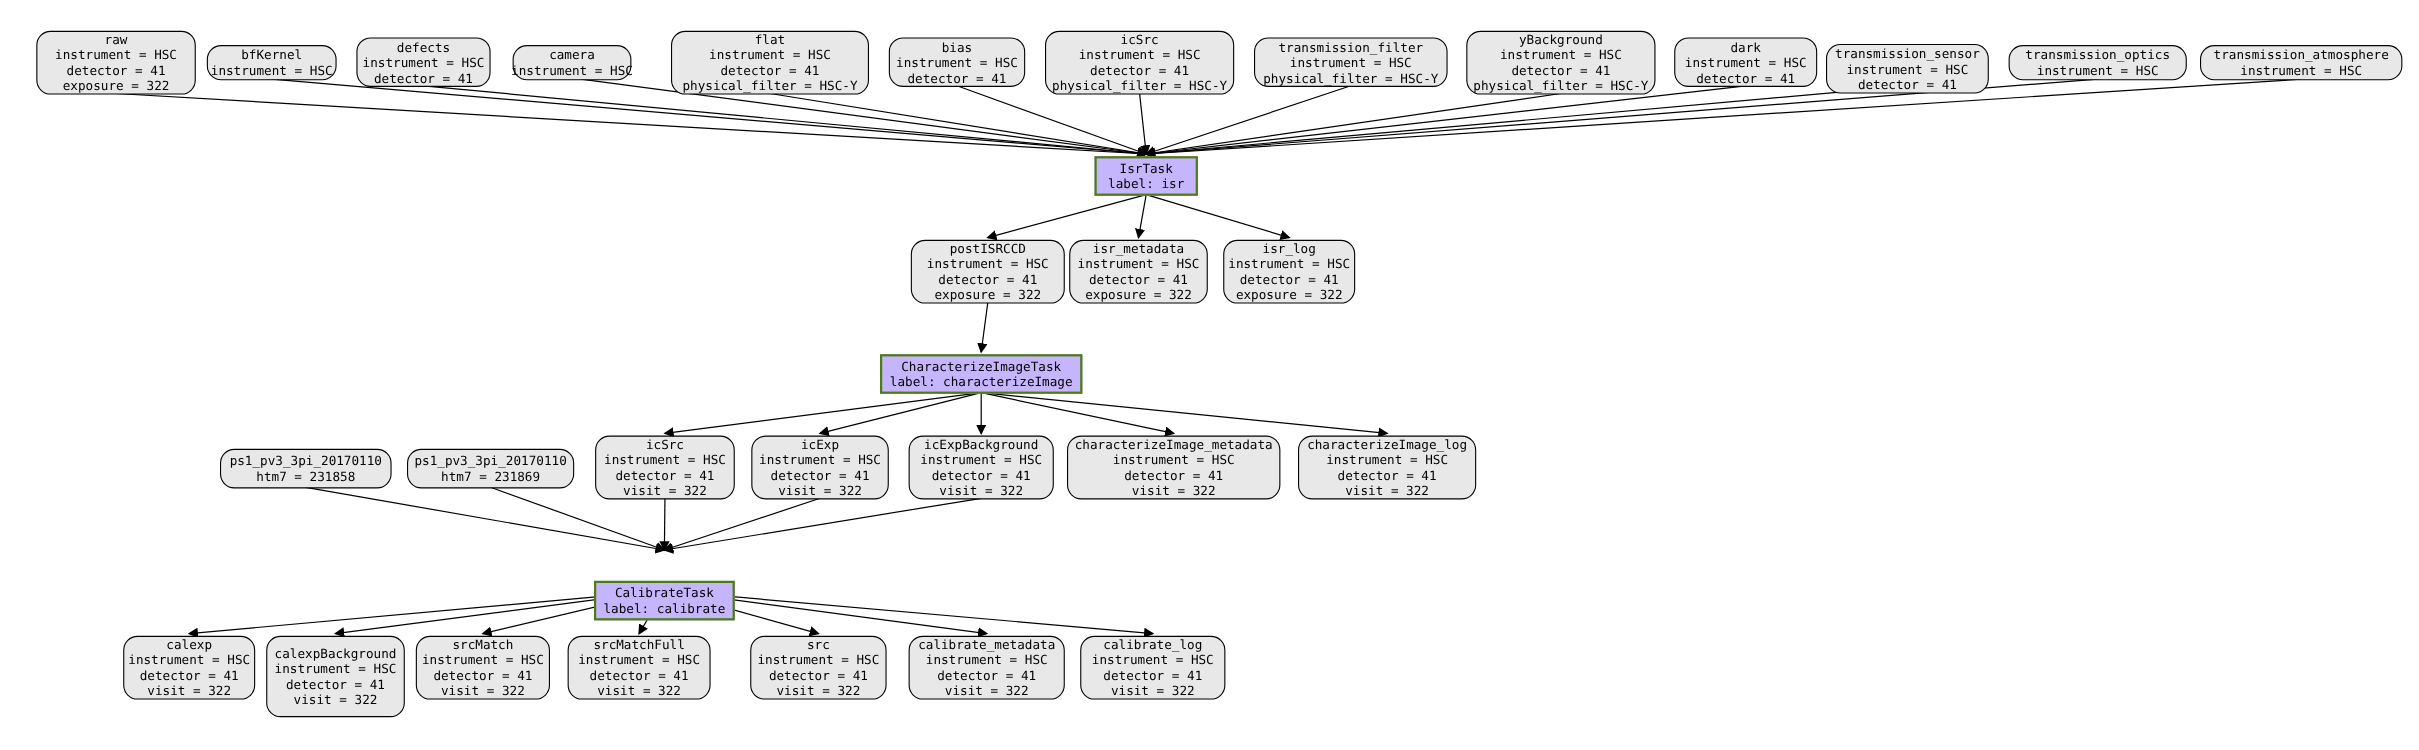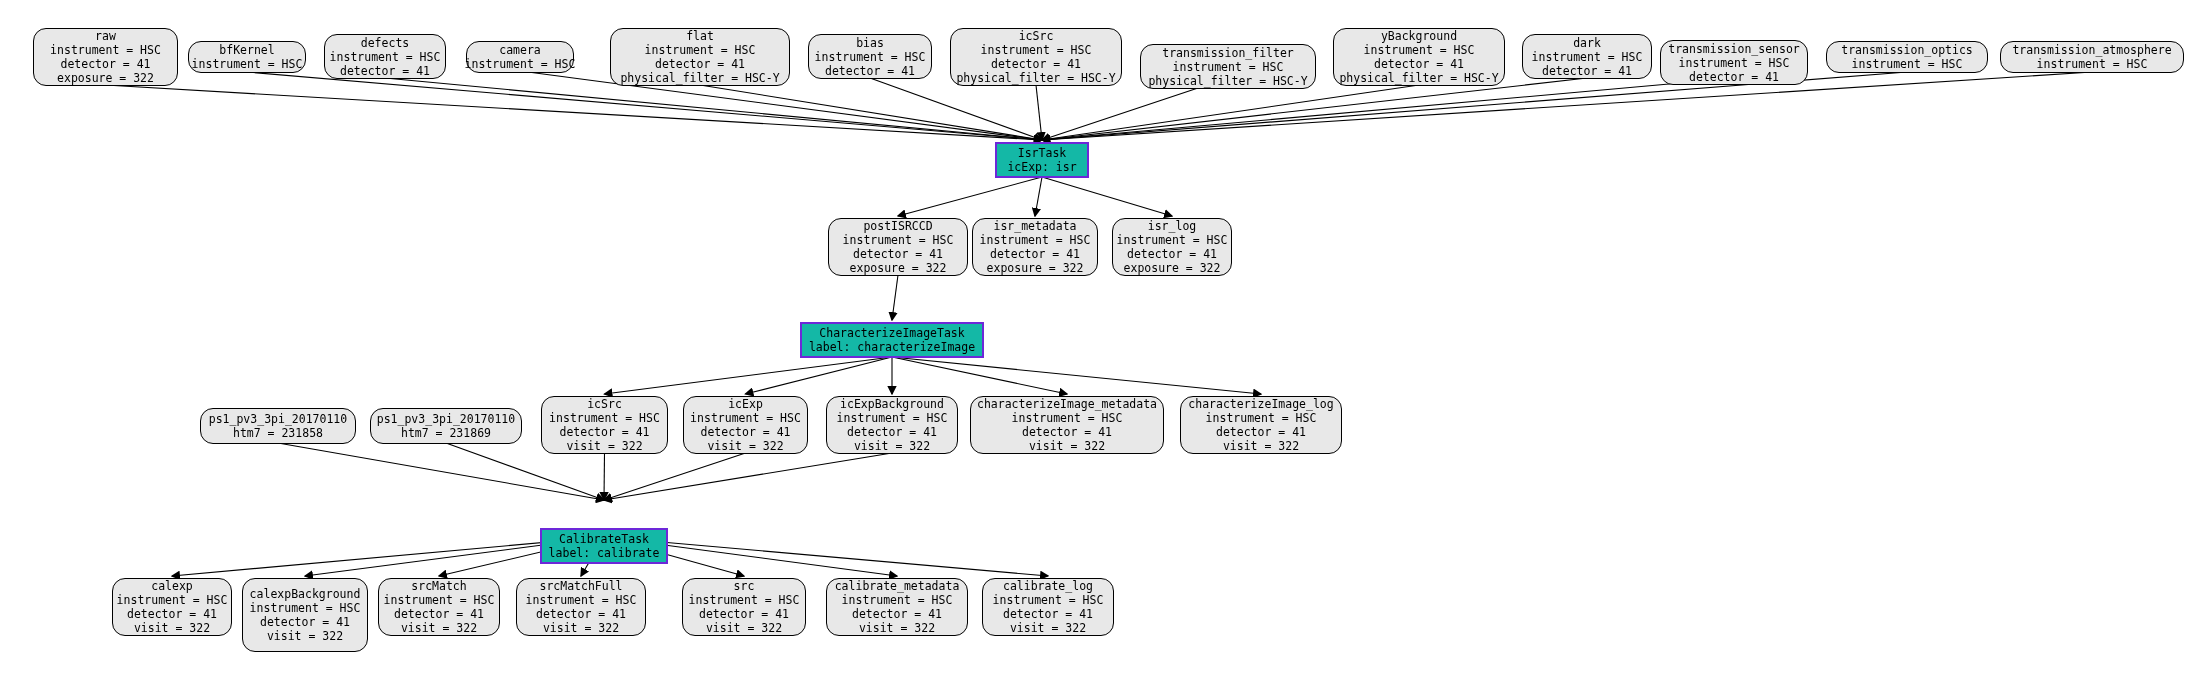--- a/index.html
+++ b/index.html
@@ -33,22 +33,22 @@
     line-height: 14px;
     color: #000000;
     white-space: nowrap;
   }
   .node.dataset {
     background: #e8e8e8;
     border: 1.2px solid #000000;
     border-radius: 13px;
   }
   .node.task {
-    background: #14b8a6;
-    border: 2px solid #6d28d9;
+    background: #c4b5fd;
+    border: 2px solid #4d7c0f;
     border-radius: 0;
   }
   .node .t, .node .a { display: block; }
 </style>
 </head>
 <body>
 
 <div id="graph">
 
   <svg id="edge-layer" width="2199" height="682">
@@ -129,21 +129,21 @@
     <span class="a">detector = 41</span>
   </div>
 
   <div class="node dataset" style="left:950px;top:28px;width:172px;height:58px">
     <span class="t">icSrc</span>
     <span class="a">instrument = HSC</span>
     <span class="a">detector = 41</span>
     <span class="a">physical_filter = HSC-Y</span>
   </div>
 
-  <div class="node dataset" style="left:1140px;top:44px;width:176px;height:45px">
+  <div class="node dataset" style="left:1140px;top:34px;width:176px;height:45px">
     <span class="t">transmission_filter</span>
     <span class="a">instrument = HSC</span>
     <span class="a">physical_filter = HSC-Y</span>
   </div>
 
   <div class="node dataset" style="left:1333px;top:28px;width:172px;height:58px">
     <span class="t">yBackground</span>
     <span class="a">instrument = HSC</span>
     <span class="a">detector = 41</span>
     <span class="a">physical_filter = HSC-Y</span>
@@ -166,21 +166,21 @@
     <span class="a">instrument = HSC</span>
   </div>
 
   <div class="node dataset" style="left:2000px;top:41px;width:184px;height:32px">
     <span class="t">transmission_atmosphere</span>
     <span class="a">instrument = HSC</span>
   </div>
 
   <div class="node task" style="left:995px;top:142px;width:94px;height:36px">
     <span class="t">IsrTask</span>
-    <span class="a">icExp: isr</span>
+    <span class="a">label: isr</span>
   </div>
 
   <div class="node dataset" style="left:828px;top:218px;width:140px;height:58px">
     <span class="t">postISRCCD</span>
     <span class="a">instrument = HSC</span>
     <span class="a">detector = 41</span>
     <span class="a">exposure = 322</span>
   </div>
 
   <div class="node dataset" style="left:972px;top:218px;width:126px;height:58px">

